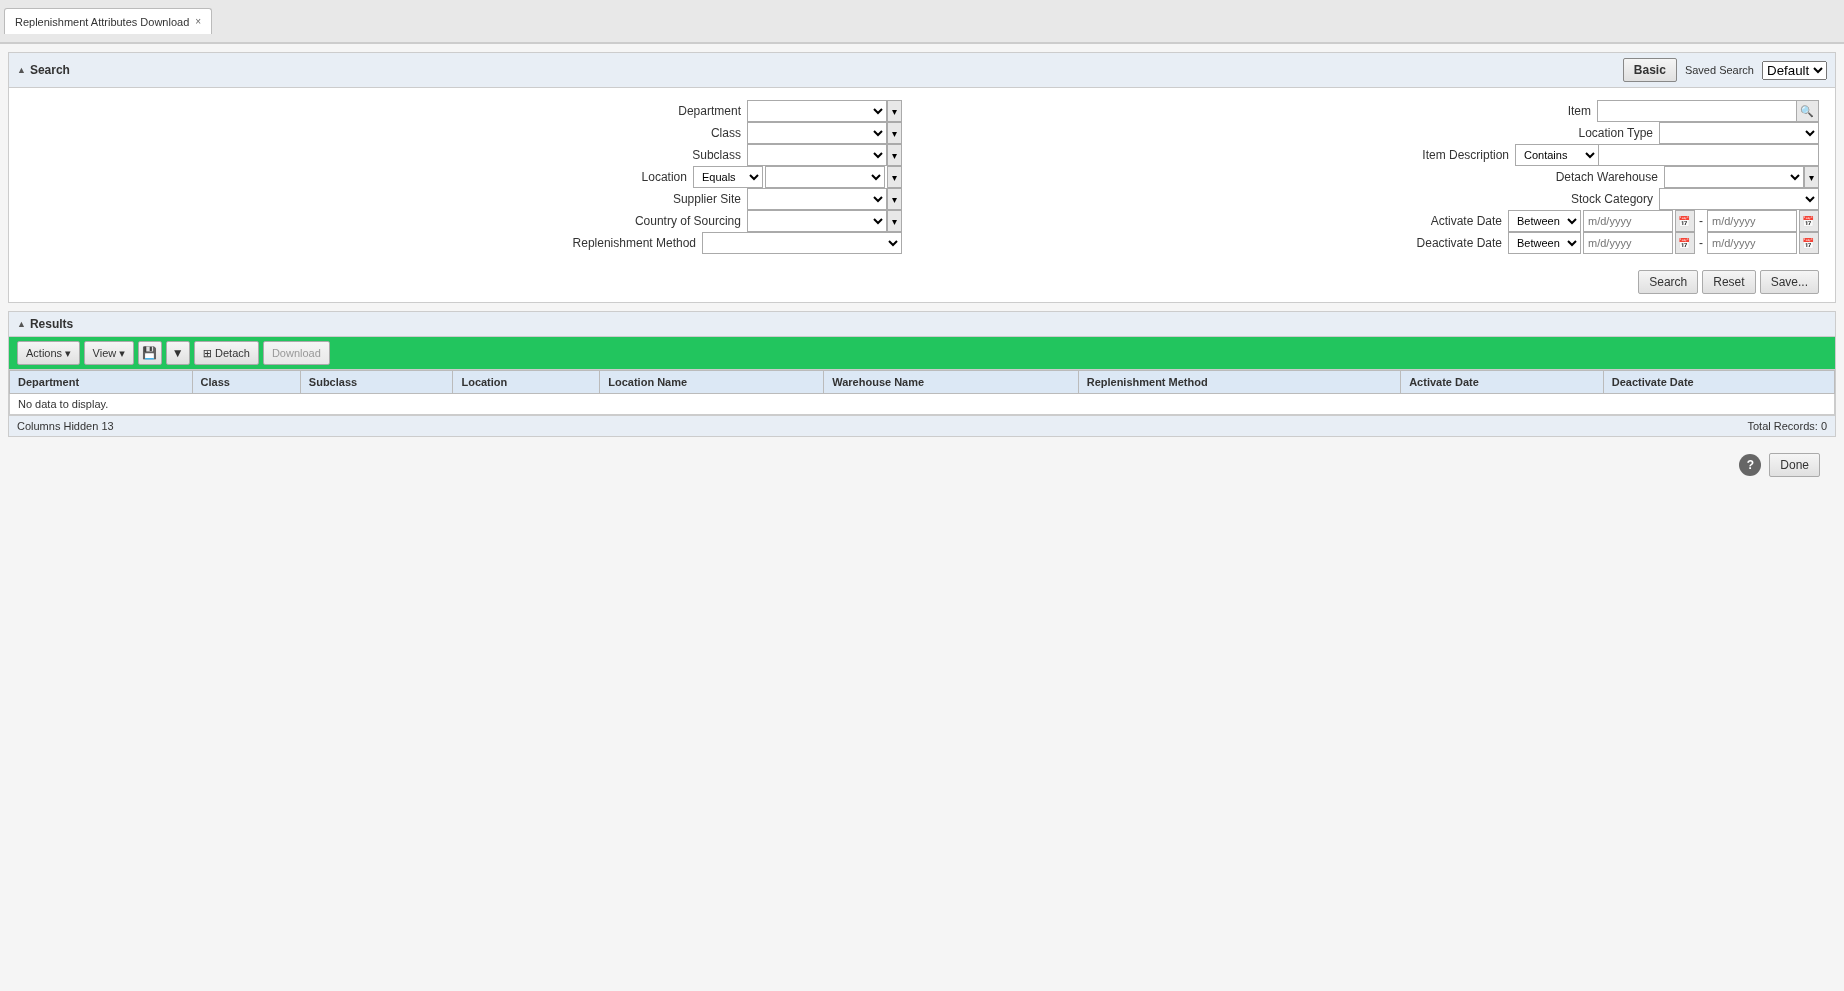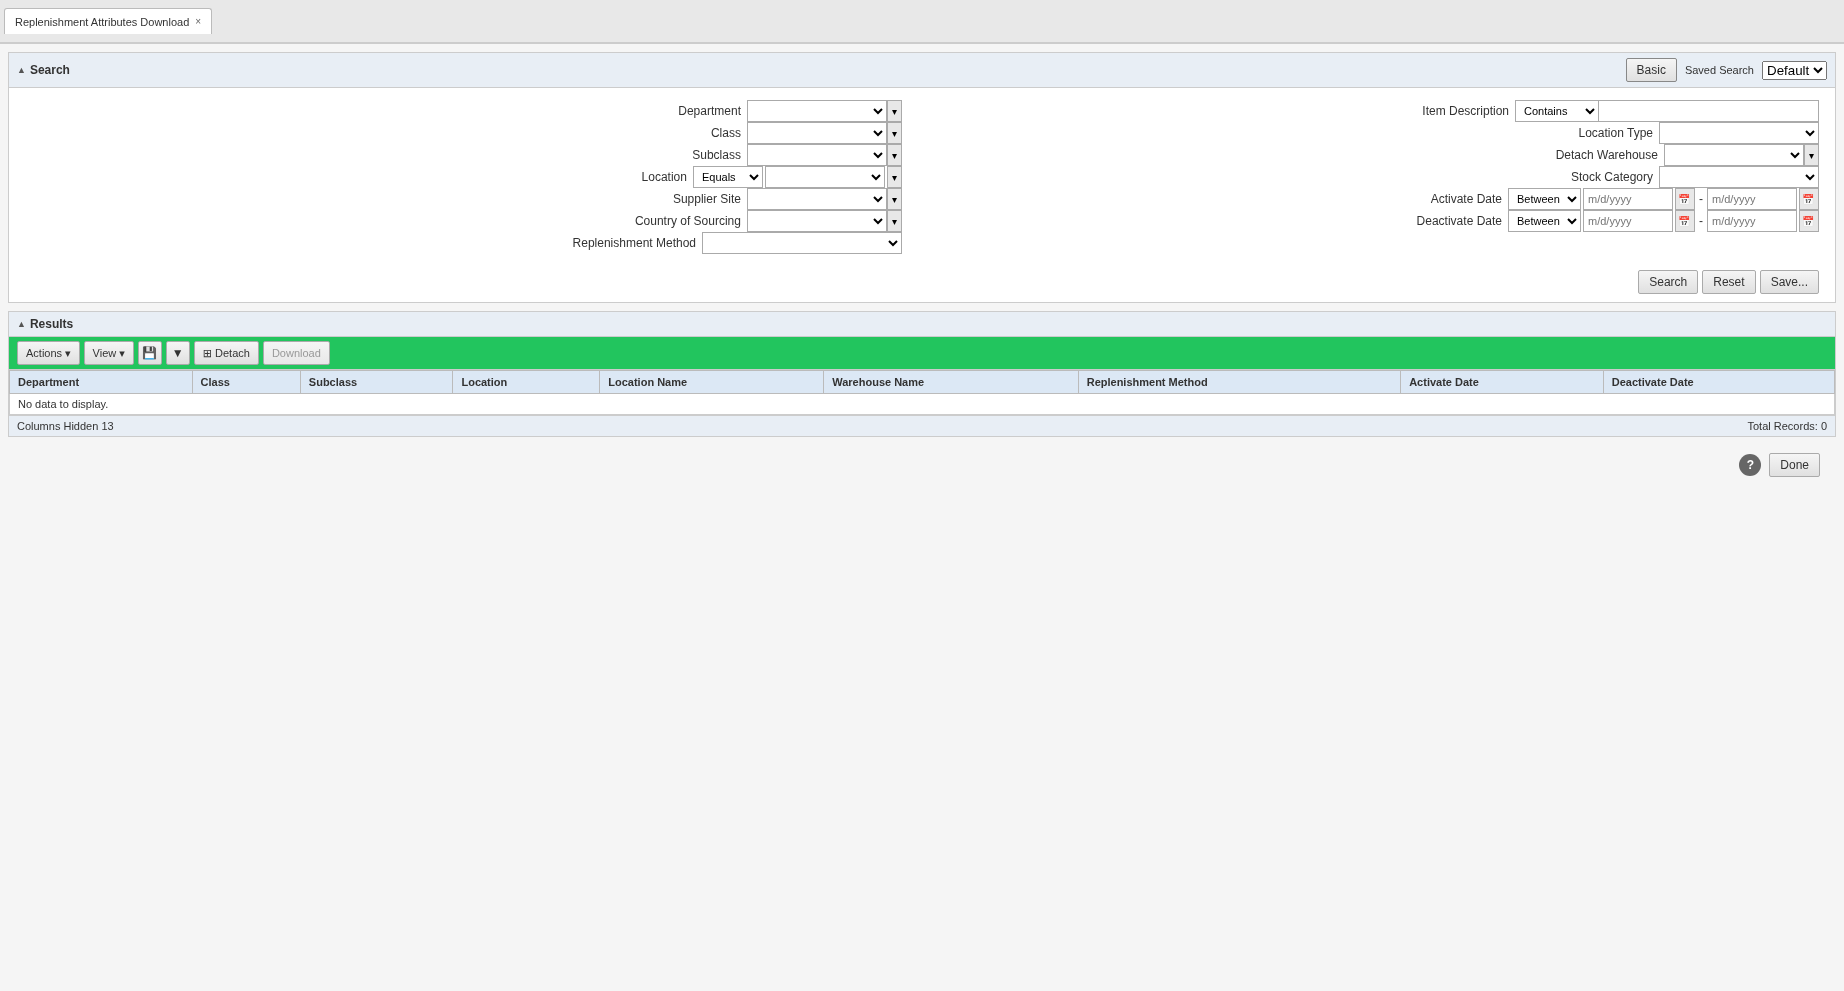--- a/index.html
+++ b/index.html
@@ -207,21 +207,21 @@
       padding: 2px 10px;
       font-size: 12px;
       border: 1px solid #aaa;
       background: linear-gradient(to bottom, #f5f5f5, #e0e0e0);
       cursor: pointer;
       color: #333;
       border-radius: 2px;
     }
     .btn-basic {
       border: 1px solid #888;
-      font-weight: normal;
+      font-weight: bold;
       margin-left: 48px;
     }
 
     
     .results-toolbar {
       padding: 4px 8px;
       display: flex;
       align-items: center;
       gap: 4px;
       border-bottom: 1px solid #ccc;
@@ -427,41 +427,48 @@
             <option value=""></option>
             <option>Min/Max</option>
             <option>Floating Point</option>
             <option>Time Supply</option>
           </select>
         </div>
       </div>
 
       <div>
 
+        <div class="form-row">
+          <label>Item</label>
+          <div class="lov-input">
+            <input type="text" style="width: 200px;">
+            <button class="search-icon-btn">🔍</button>
+          </div>
+        </div>
+
+        <div class="form-row">
+          <label>Location Type</label>
+          <select style="width:160px;height:22px;font-size:11px;border:1px solid #aaa;">
+            <option value=""></option>
+            <option>Store</option>
+            <option>Warehouse</option>
+            <option>External Finisher</option>
+          </select>
+        </div>
 
         <div class="form-row">
           <label>Item Description</label>
           <div class="desc-select">
             <select style="height:22px;font-size:11px;border:1px solid #aaa;">
               <option>Contains</option>
               <option>Equals</option>
               <option>Starts With</option>
             </select>
             <input type="text" style="width: 220px; border-top: 1px solid rgb(170, 170, 170); border-right: 1px solid rgb(170, 170, 170); border-bottom: 1px solid rgb(170, 170, 170); border-image: initial; border-left: none; height: 22px; padding: 2px 4px; font-size: 11px;">
           </div>
-        </div>
-
-        <div class="form-row">
-          <label>Location Type</label>
-          <select style="width:160px;height:22px;font-size:11px;border:1px solid #aaa;">
-            <option value=""></option>
-            <option>Store</option>
-            <option>Warehouse</option>
-            <option>External Finisher</option>
-          </select>
         </div>
 
         <div class="form-row">
           <label>Detach Warehouse</label>
           <div class="select-with-btn">
             <select class="select-narrow"></select>
             <button class="dropdown-btn">▾</button>
           </div>
         </div>
 

